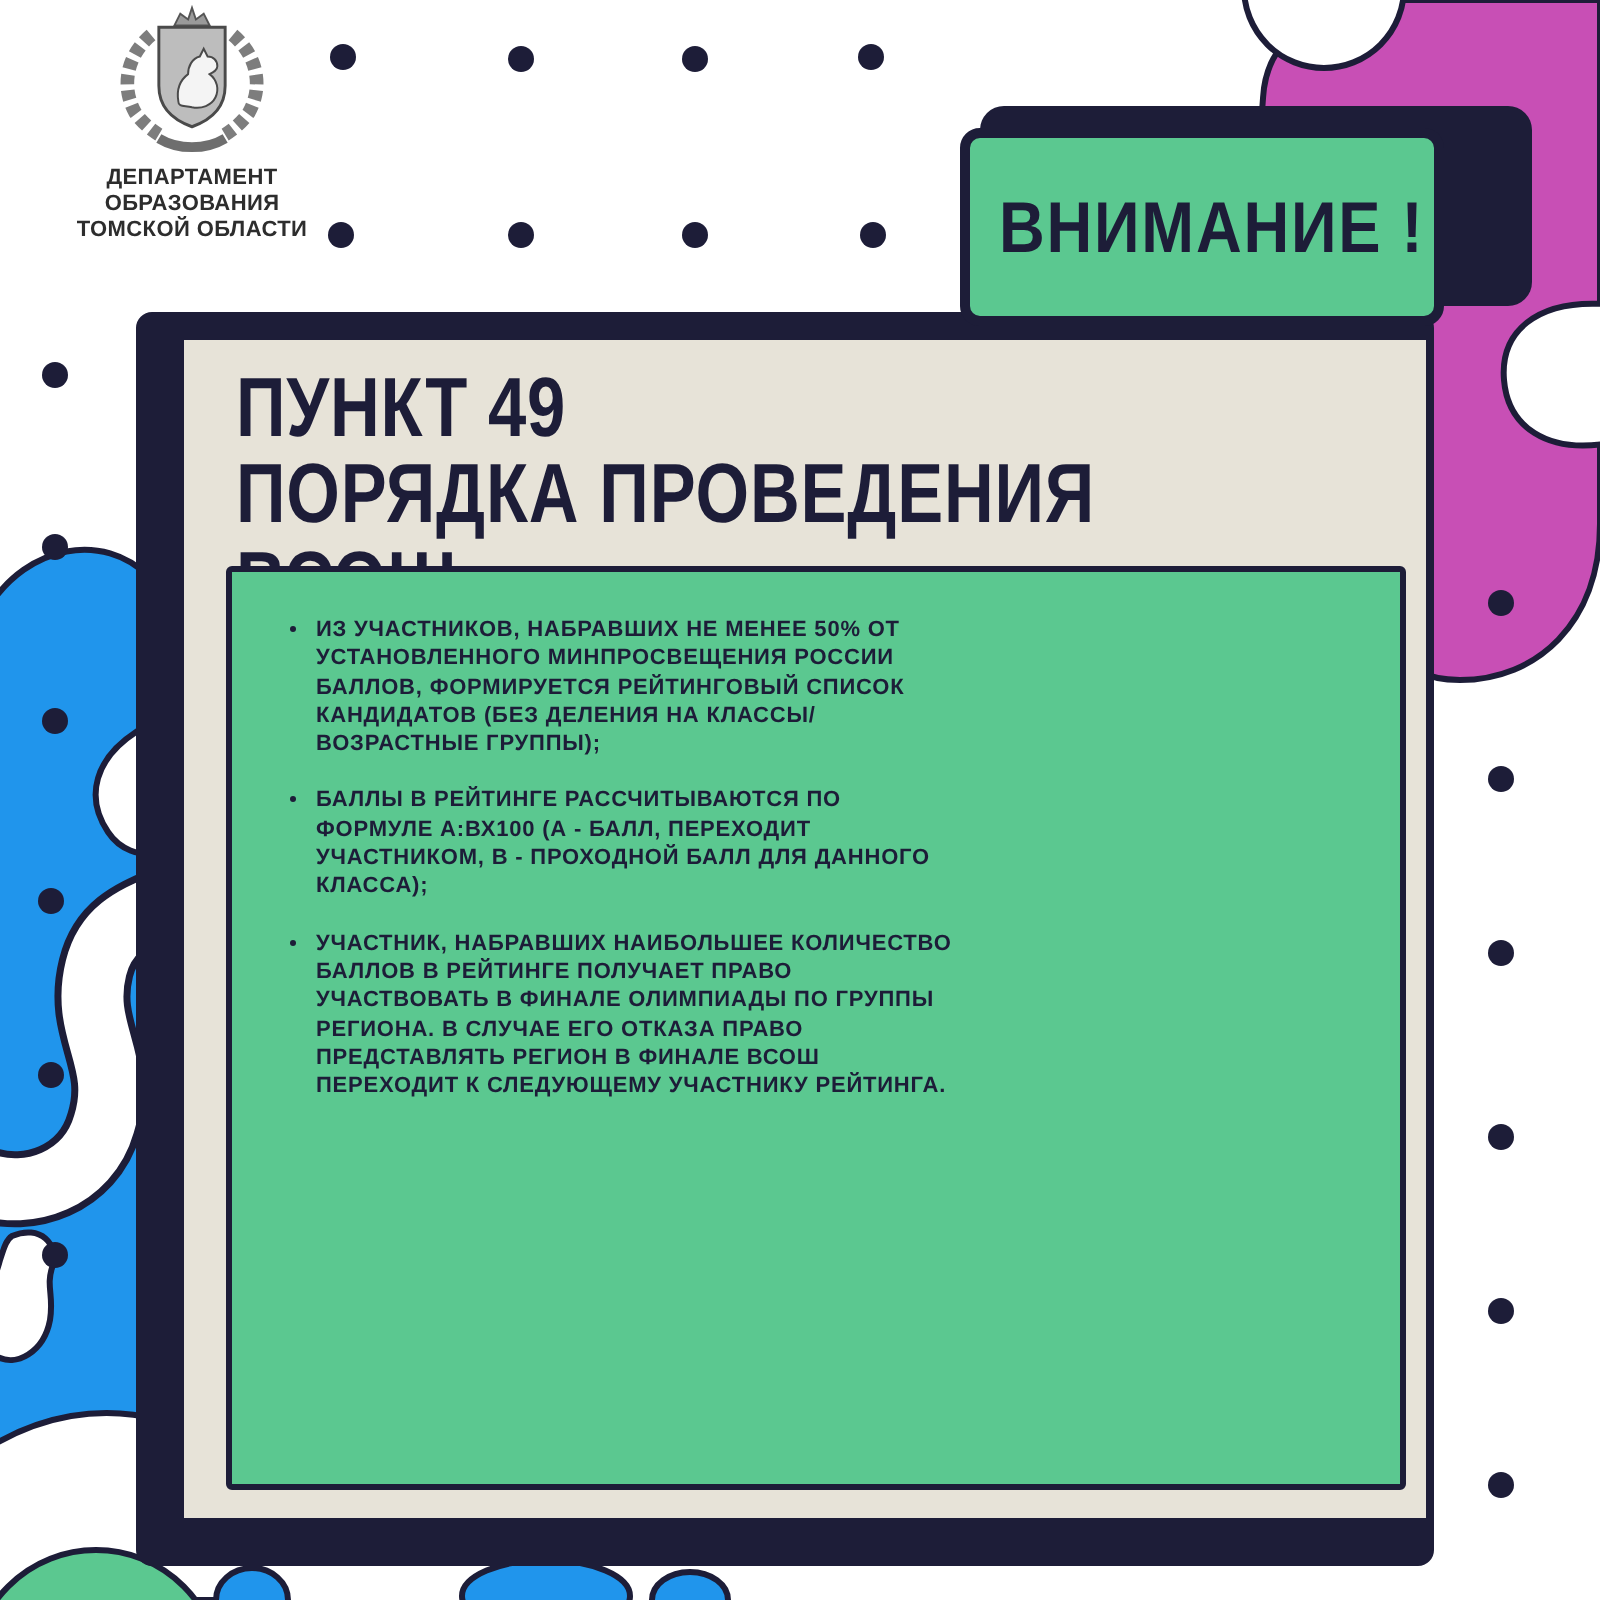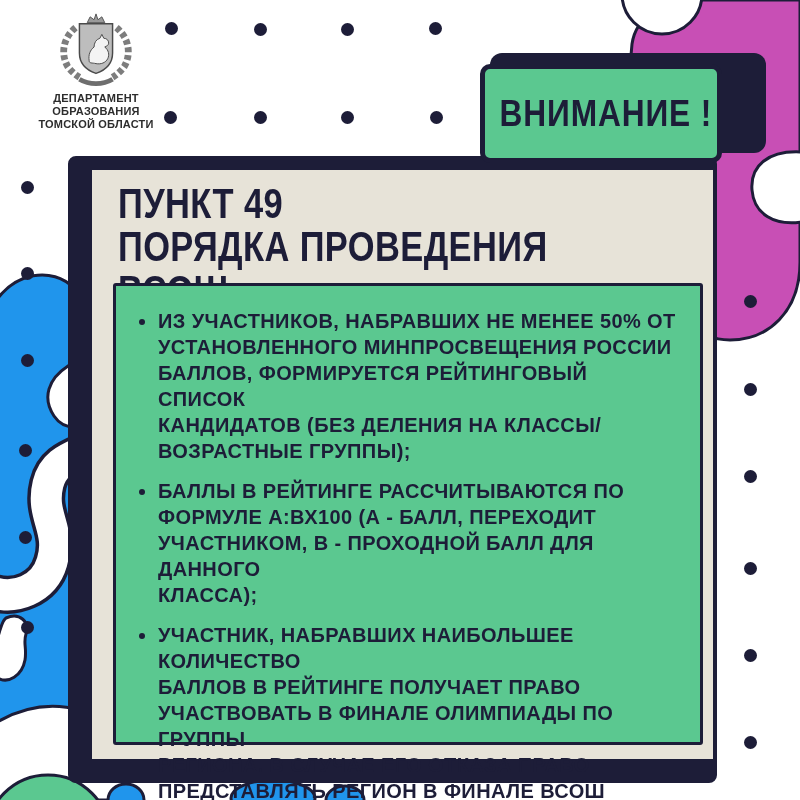--- a/index.html
+++ b/index.html
@@ -14,21 +14,21 @@
   .pre{white-space:pre-line;}
   .abs{position:absolute;}
 
   
   .dot{position:absolute;width:13px;height:13px;border-radius:50%;background:var(--navy);z-index:3;}
 
   
   .blob{z-index:1;}
 
   
-  .logo{left:28px;top:10px;width:136px;text-align:center;z-index:4;}
+  .logo{left:28px;top:0;width:136px;text-align:center;z-index:4;}
   .logo-text{font-size:11px;font-weight:bold;line-height:1.2;letter-spacing:.2px;color:#2d2d2d;}
 
   
   .attn-shadow{left:490px;top:53px;width:276px;height:100px;background:var(--navy);border-radius:12px;z-index:6;}
   .attn-box{
     left:480px;top:64px;width:242px;height:99px;background:var(--green);
     border:5px solid var(--navy);border-radius:10px;z-index:7;
     display:flex;align-items:center;justify-content:flex-start;
   }
   .attn-label{
@@ -50,21 +50,21 @@
   .green-card{
     position:absolute;left:21px;top:113px;width:590px;height:462px;
     background:var(--green);border:3px solid var(--navy);border-radius:3px;
     padding:13px 20px 10px 22px;
   }
   .green-heading{
     font-size:25px;font-weight:bold;line-height:1.22;letter-spacing:.5px;color:var(--navy);
   }
   .green-bullets{margin:9px 0 0 0;padding-left:20px;list-style:disc outside;}
   .green-bullets li{
-    font-size:20px;font-weight:bold;line-height:1.3;letter-spacing:.4px;
+    font-size:11px;font-weight:bold;line-height:1.3;letter-spacing:.4px;
     color:var(--navy);margin-bottom:14px;
   }
 </style>
 </head>
 <body>
 
 <svg class="abs blob" style="left:618px;top:0" width="182" height="350" viewBox="0 0 182 350">
   <path d="M 14,44 C 18,16 44,2 78,0 L 182,0 L 182,262 C 182,312 150,340 112,340
            C 76,340 62,310 60,272 L 58,180 C 56,140 34,120 22,98 C 12,80 12,62 14,44 Z" fill="#c84fb5" stroke="#1d1d38" stroke-width="3"></path>
   <circle cx="44" cy="-6" r="40" fill="#ffffff" stroke="#1d1d38" stroke-width="3"></circle>

